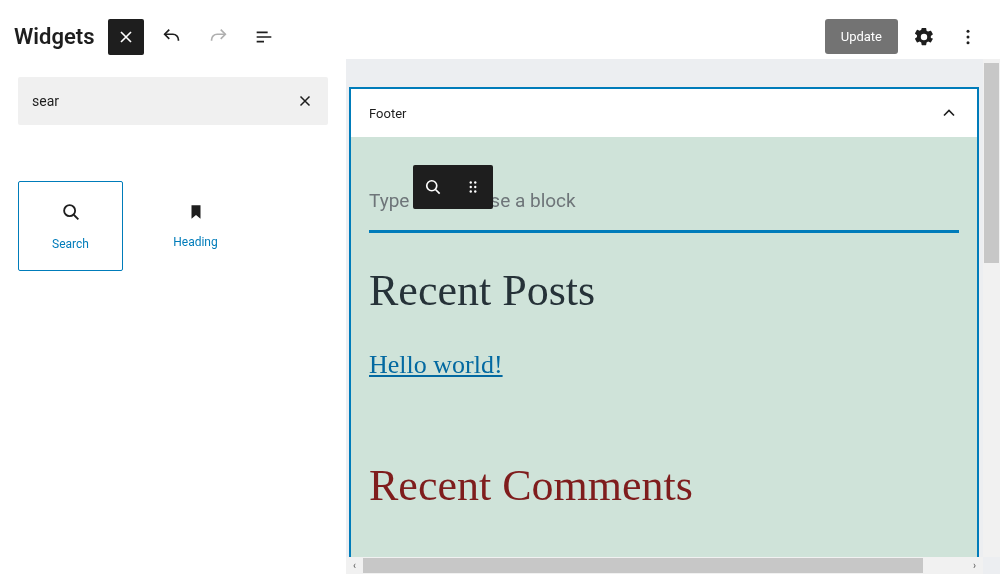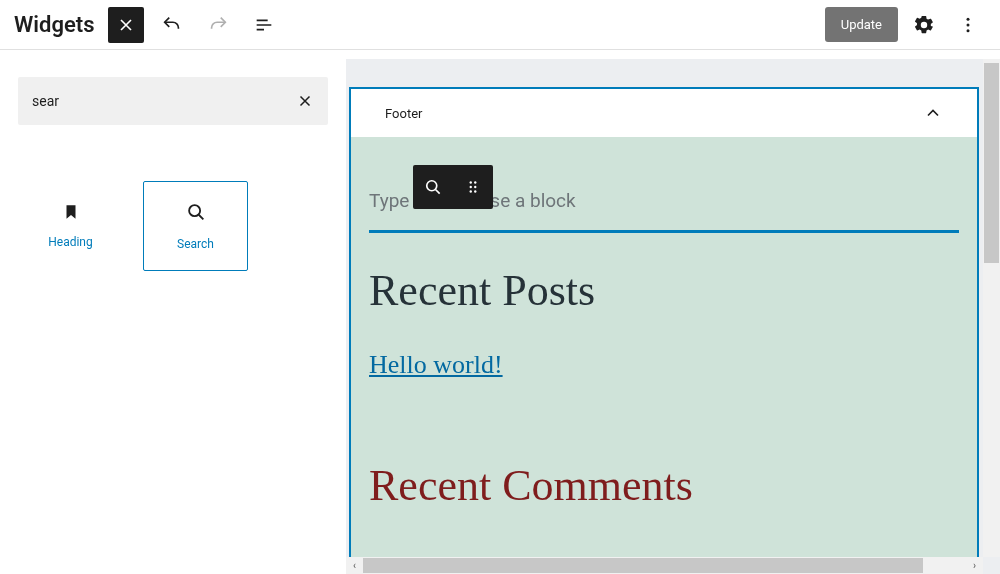--- a/index.html
+++ b/index.html
@@ -1,38 +1,38 @@
 <!DOCTYPE html>
 <html><head>
 <meta charset="utf-8">
 <style>
 * { margin:0; padding:0; box-sizing:border-box; font-family:-apple-system,BlinkMacSystemFont,"Segoe UI",Roboto,sans-serif; }
 body { width:1000px; height:574px; overflow:hidden; background:#fff; position:relative; }
-.topbar { height:50px; border-bottom:1px solid #e0e0e0; display:flex; align-items:center; padding:0 14px; justify-content:space-between; }
+.topbar { height:50px; border-bottom:1px solid #e0e0e0; display:flex; align-items:center; padding:0 14px; justify-content:space-between;margin-top:12px; }
 .topbar-left { display:flex; align-items:center; gap:10px; }
 .title { font-size:22px; font-weight:600; color:#1e1e1e; margin-right:4px; }
 .icon-btn { width:36px; height:36px; display:flex; align-items:center; justify-content:center; border:none; background:transparent; cursor:pointer; border-radius:2px; }
 .icon-btn.dark { background:#1e1e1e; color:#fff; }
 .icon-btn.disabled { opacity:.35; }
 .topbar-right { display:flex; align-items:center; gap:8px; }
 .update-btn { background:#737373; color:#fff; border:none; padding:10px 16px; font-size:13px; font-weight:400; border-radius:3px; cursor:pointer; }
 .sidebar { position:absolute; left:0; top:59px; width:346px; height:515px; background:#fff; padding:18px; }
 .search-box { position:relative; background:#f0f0f0; border-radius:2px; height:48px; display:flex; align-items:center; padding:12px 14px; }
 .search-input { flex:1; border:none; background:transparent; font-size:14px; outline:none; color:#1e1e1e; }
 .search-clear { cursor:pointer; font-size:20px; line-height:1; }
 .block-grid { display:flex; gap:20px; margin-top:56px; }
 .block-item { width:105px; height:90px; display:flex; flex-direction:column; align-items:center; justify-content:center; gap:14px; cursor:pointer; border-radius:2px; }
 .block-item.selected { border:1.5px solid #007cba; }
 .block-item.selected .block-label { color:#007cba; }
 .block-item.alt .block-label { color:#007cba; }
 .block-label { font-size:12px; color:#1e1e1e; }
 .canvas-wrap { position:absolute; left:346px; top:59px; right:0; bottom:0; background:#eceef1; overflow:hidden; }
 .canvas-scroll { position:absolute; left:0; top:0; width:635px; height:515px; overflow:hidden; }
 .widget-panel { margin:28px 0 0 3px; width:630px; border:2px solid #007cba; background:#fff; }
-.panel-header { height:48px; display:flex; align-items:center; justify-content:space-between; padding:0 34px; background:#fff; font-size:13px; color:#1e1e1e; }
+.panel-header { height:48px; display:flex; align-items:center; justify-content:space-between; padding:0 18px; background:#fff; font-size:13px; color:#1e1e1e; }
 .panel-body { background:#cfe3d9; padding:46px 18px 18px 18px; min-height:600px; }
 .placeholder-row { position:relative; color:#6e7579; font-size:19px; font-family:Georgia,serif; border-bottom:3px solid #007cba; padding:6px 0 18px 0; }
 .floating-toolbar { position:absolute; left:44px; top:-18px; background:#1e1e1e; display:flex; align-items:center; height:44px; border-radius:2px; }
 .ft-btn { width:40px; height:44px; display:flex; align-items:center; justify-content:center; color:#fff; }
 .heading-lg { font-family:Georgia,serif; font-size:44px; font-weight:400; color:#263238; margin-top:32px; }
 .post-link { font-family:Georgia,serif; font-size:26px; color:#0369a1; text-decoration:underline; display:inline-block; margin-top:34px; }
 .heading-lg2 { font-family:Georgia,serif; font-size:44px; font-weight:400; color:#7f1d1d; margin-top:80px; }
 .vscroll { position:absolute; right:0; top:0; width:17px; height:498px; background:#f1f1f1; }
 .vscroll-thumb { position:absolute; top:4px; right:1px; width:15px; height:200px; background:#c7c7c7; border-radius:0; }
 .hscroll { position:absolute; left:0; bottom:0; right:17px; height:17px; background:#f1f1f1; }
@@ -89,36 +89,36 @@
 <div class="sidebar">
   <div class="search-box">
     <input class="search-input" value="sear" style="">
     <span class="search-clear">
       <svg width="18" height="18" viewBox="0 0 24 24" fill="none" stroke="#1e1e1e" stroke-width="2">
           <path d="M6 6l12 12M18 6L6 18"></path>
         </svg>
     </span>
   </div>
   <div class="block-grid">
-    <div class="block-item alt">
-      <span>
-        <svg width="18" height="18" viewBox="0 0 24 24" fill="#1e1e1e">
-            <path d="M6 3h12v18l-6-5-6 5z"></path>
-          </svg>
-      </span>
-      <span class="block-label">Heading</span>
-    </div>
     <div class="block-item selected">
       <span>
         <svg width="22" height="22" viewBox="0 0 24 24" fill="none" stroke="#1e1e1e" stroke-width="2">
             <circle cx="10.5" cy="10.5" r="6"></circle>
             <path d="M20 20l-5-5"></path>
           </svg>
       </span>
       <span class="block-label">Search</span>
+    </div>
+    <div class="block-item alt">
+      <span>
+        <svg width="18" height="18" viewBox="0 0 24 24" fill="#1e1e1e">
+            <path d="M6 3h12v18l-6-5-6 5z"></path>
+          </svg>
+      </span>
+      <span class="block-label">Heading</span>
     </div>
   </div>
 </div>
 
 <div class="canvas-wrap">
   <div class="canvas-scroll">
     <div class="widget-panel">
       <div class="panel-header">
         <span>Footer</span>
         <span>

